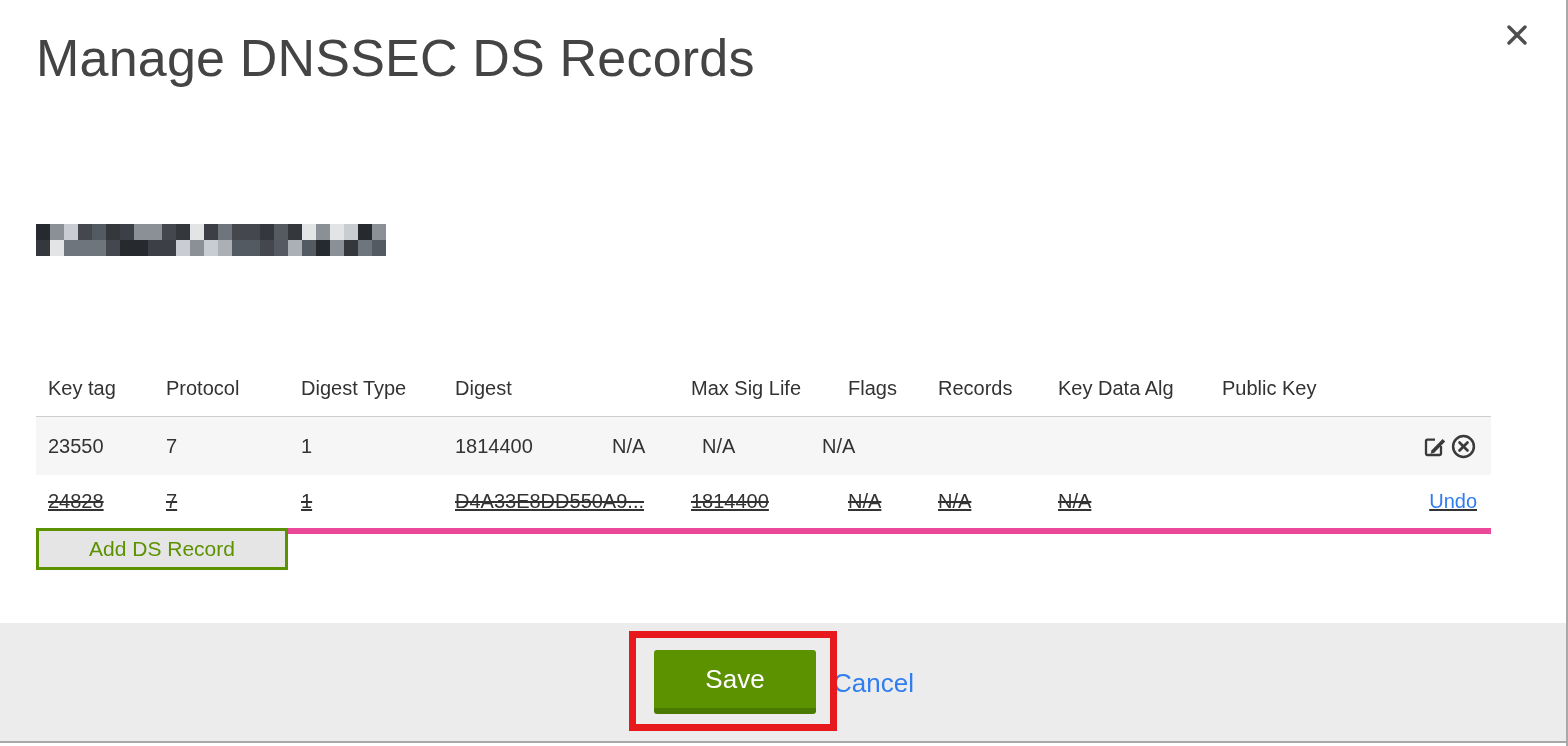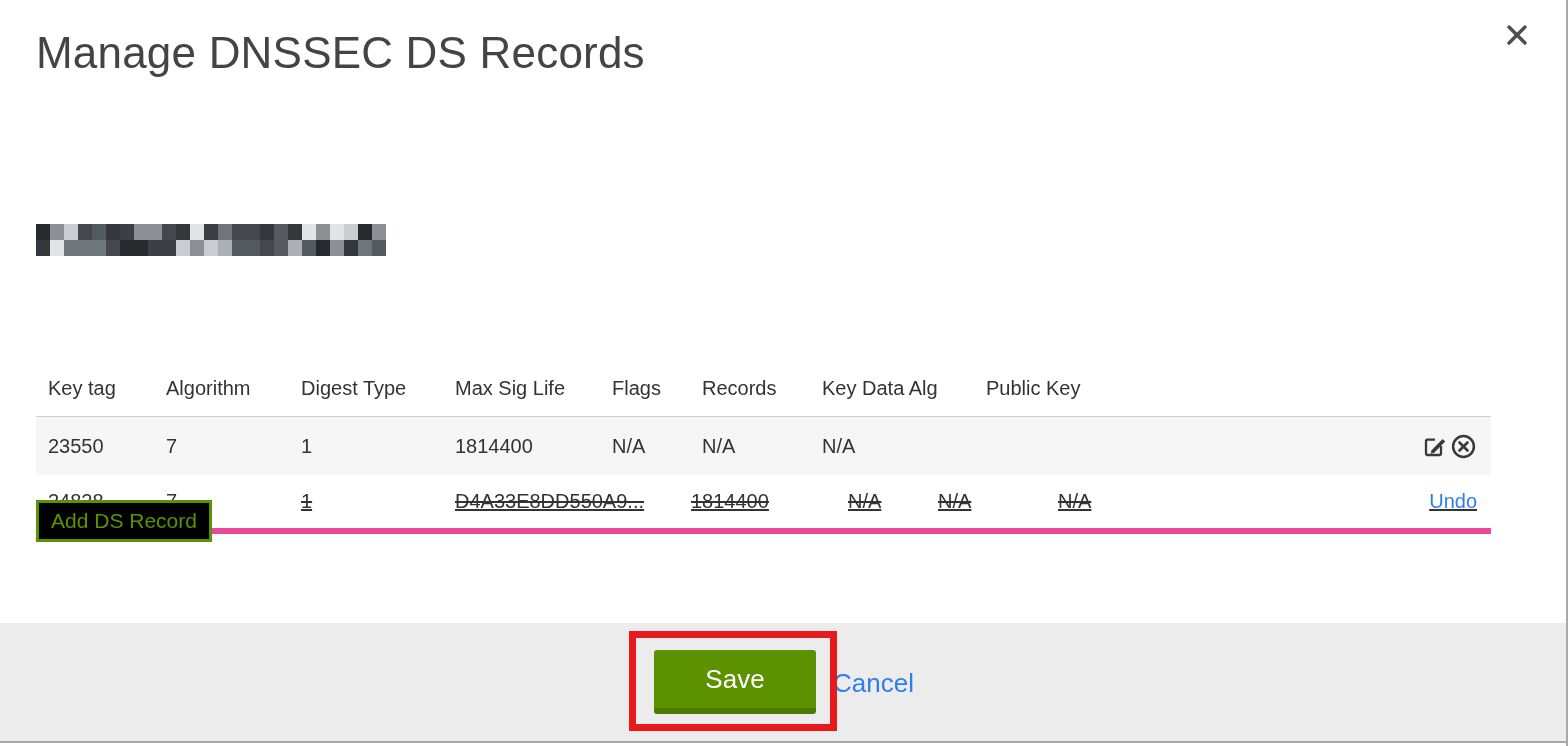--- a/index.html
+++ b/index.html
@@ -9,21 +9,21 @@
   }
   *{box-sizing:border-box; margin:0; padding:0;}
   html,body{background:#fff;}
   body{font-family:"Liberation Sans","DejaVu Sans",sans-serif; color:var(--text);}
   .modal{
     position:relative; width:1568px; height:746px; background:#fff; overflow:hidden;
     border-right:2px solid #a9a9a9;
   }
   .modal-title{
     position:absolute; left:36px; top:28px;
-    font-size:44px; font-weight:300; color:var(--title); letter-spacing:0.2px;
+    font-size:52px; font-weight:300; color:var(--title); letter-spacing:0.2px;
   }
   .close-btn{
     position:absolute; left:1502px; top:22px; width:30px; height:30px;
     display:flex; align-items:center; justify-content:center; cursor:pointer;
   }
   .redacted-domain{
     position:absolute; left:36px; top:224px;
     display:grid; grid-template-columns:repeat(25,14px); grid-auto-rows:16px;
   }
   .intro-text{
@@ -39,22 +39,22 @@
   .cell{padding-left:12px; white-space:nowrap; overflow:hidden;}
   .c1{width:118px;} .c2{width:135px;} .c3{width:154px;} .c4{width:236px;}
   .c5{width:157px;} .c6{width:90px;} .c7{width:120px;} .c8{width:164px;}
   .c9{flex:1;} .c10{width:92px; padding-right:14px; text-align:right;}
   .struck{text-decoration:line-through;}
   .row-actions{display:flex; justify-content:flex-end; align-items:center; gap:2px;}
   .icon-btn{display:inline-flex; cursor:pointer;}
   .undo-link,.cancel-link{color:var(--link-blue); cursor:pointer; text-decoration:none;}
   .undo-link{font-size:20px;}
   .add-ds-btn{
-    position:absolute; left:36px; top:500px; width:176px; height:42px;
-    background:#000000; border:3px solid var(--green); color:var(--green);
+    position:absolute; left:36px; top:528px; width:252px; height:42px;
+    background:#e5e5e5; border:3px solid var(--green); color:var(--green);
     font-size:21px; display:flex; align-items:center; justify-content:center;
     cursor:pointer; font-family:inherit;
   }
   .footer{
     position:absolute; left:0; top:623px; width:1568px; height:120px;
     background:var(--footer-bg); border-bottom:2px solid #a8a8a8;
   }
   .save-btn{
     position:absolute; left:654px; top:650px; width:162px; height:64px;
     background:var(--green); border:none; border-bottom:6px solid var(--green-dark);
@@ -133,22 +133,23 @@
       <div style="background: rgb(139, 144, 151);"></div>
       <div style="background: rgb(52, 56, 61);"></div>
       <div style="background: rgb(111, 117, 125);"></div>
       <div style="background: rgb(84, 90, 97);"></div>
     </div>
 
 
   <div class="ds-table">
     <div class="thead">
       <div class="cell c1">Key tag</div>
-      <div class="cell c2">Algorithm</div>
+      <div class="cell c2">Protocol</div>
       <div class="cell c3">Digest Type</div>
+      <div class="cell c4">Digest</div>
       <div class="cell c5">Max Sig Life</div>
       <div class="cell c6">Flags</div>
       <div class="cell c7">Records</div>
       <div class="cell c8">Key Data Alg</div>
       <div class="cell c9">Public Key</div>
       <div class="cell c10"></div>
     </div>
 
     <div class="trow active">
       <div class="cell c1">23550</div>

